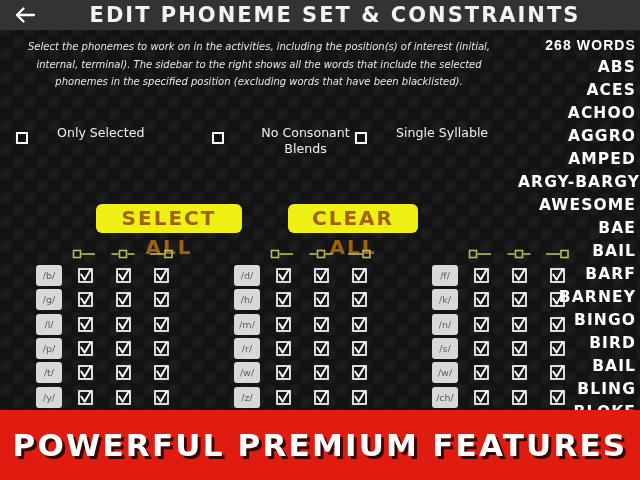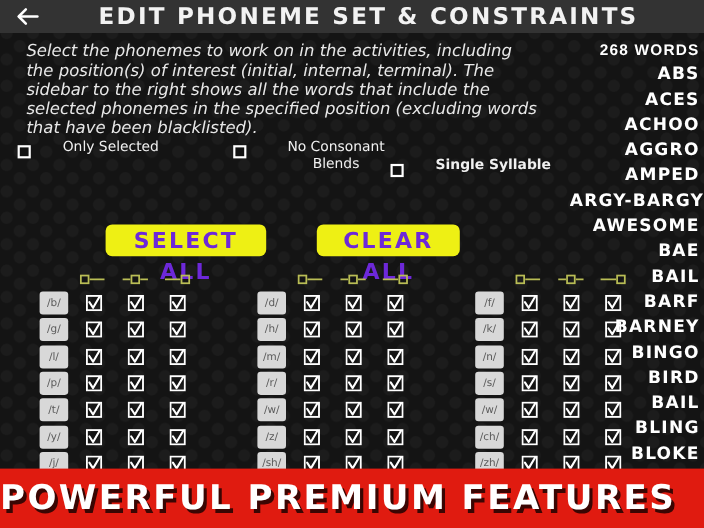--- a/index.html
+++ b/index.html
@@ -61,43 +61,44 @@
     position: absolute;
     left: 0; top: 30px;
     width: 518px;
     height: 450px;
   }
   .description {
     position: absolute;
     left: 24px; top: 8px;
     width: 470px;
     color: #e8e8e8;
-    font-size: 15px;
+    font-size: 10px;
     line-height: 17.5px;
     font-style: italic;
     font-family: "DejaVu Sans", sans-serif;
+    text-align: center;
   }
 
   
   .constraints {
     position: absolute;
     left: 0; top: 95px;
     width: 518px;
     height: 40px;
   }
   .constraint {
     position: absolute;
     display: flex;
     align-items: flex-start;
     cursor: pointer;
     gap: 22px;
   }
   .constraint:nth-of-type(1) { left: 16px; top: 0; }
   .constraint:nth-of-type(2) { left: 212px; top: 0; text-align: center; }
-  .constraint:nth-of-type(3) { left: 355px; top: 17px; font-weight: bold; }
+  .constraint:nth-of-type(3) { left: 355px; top: 0; }
   .cb-empty {
     width: 12px; height: 12px;
     border: 2px solid #ffffff;
     background: #111;
     margin-top: 7px;
     margin-right: 7px;
     flex: 0 0 auto;
     box-sizing: border-box;
   }
   .constraint-label {
@@ -106,21 +107,21 @@
     line-height: 15.5px;
     width: 105px;
     font-family: "DejaVu Sans", sans-serif;
   }
 
   
   .btn {
     position: absolute;
     background: #eef014;
     border-radius: 6px;
-    color: #6d28d9;
+    color: #a16207;
     font-size: 20px;
     font-weight: bold;
     letter-spacing: 2px;
     text-align: center;
     font-family: "DejaVu Sans", sans-serif;
     cursor: pointer;
     border: none;
     padding: 0;
   }
   #select-all-btn { left: 96px; top: 174px; width: 146px; height: 29px; line-height: 29px; }
@@ -217,26 +218,26 @@
     padding-top: 4px;
     font-family: Liberation Sans, sans-serif;
     white-space: nowrap;
   }
 
   
   .promo {
     position: absolute;
     left: 0; bottom: 0;
     width: 640px;
-    height: 54px;
+    height: 70px;
     background: #e01b10;
     z-index: 10;
     display: flex;
     align-items: center;
-    justify-content: flex-start;
+    justify-content: center;
   }
   .promo-text {
     color: #ffffff;
     font-size: 31px;
     font-weight: bold;
     letter-spacing: 2.2px;
     font-family: "DejaVu Sans", sans-serif;
     text-shadow: 3px 3px 0 #3a0603;
     white-space: nowrap;
   }

